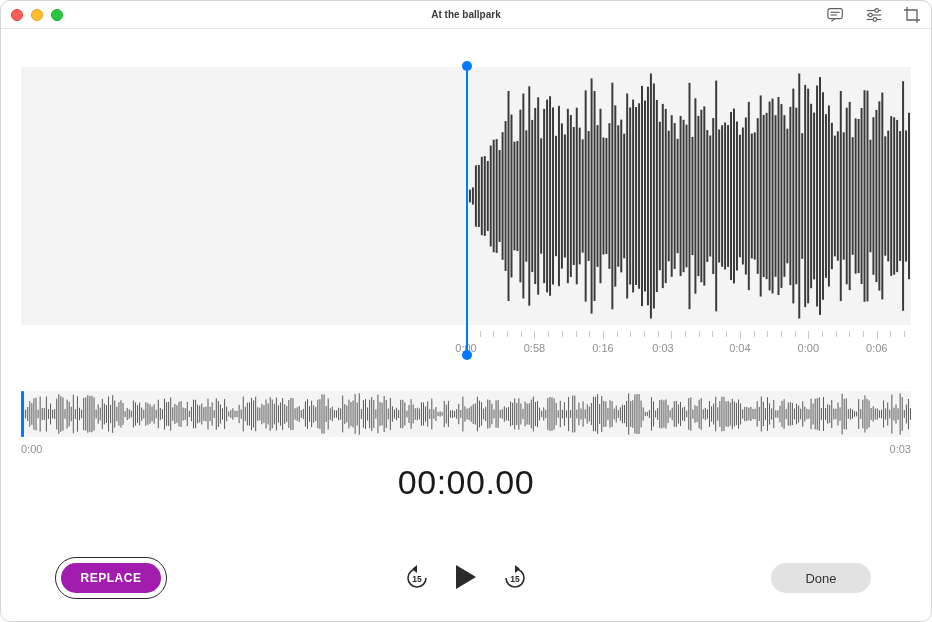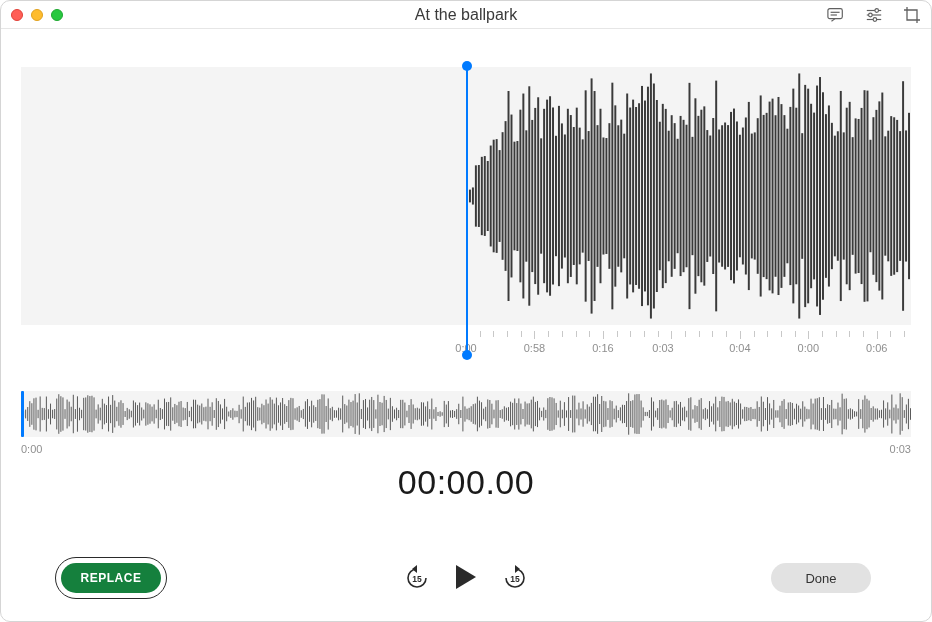--- a/index.html
+++ b/index.html
@@ -40,22 +40,22 @@
   .tl {
     width: 12px; height: 12px; border-radius: 50%;
   }
   .tl.red { background: #ff5f57; border: 0.5px solid #e14138; }
   .tl.yellow { background: #febc2e; border: 0.5px solid #e1a11e; }
   .tl.green { background: #28c840; border: 0.5px solid #1ea830; }
   .title {
     position: absolute;
     left: 50%;
     transform: translateX(-50%);
-    font-size: 16px;
-    font-weight: 400;
+    font-size: 10px;
+    font-weight: 700;
     color: #3a3a3a;
   }
   .toolbar-right {
     position: absolute;
     right: 10px;
     top: 50%;
     transform: translateY(-50%);
     display: flex;
     gap: 20px;
     align-items: center;
@@ -196,21 +196,21 @@
     left: 0;
     right: 0;
     display: flex;
     align-items: center;
     padding: 0 60px;
   }
   .replace-btn {
     width: 100px;
     height: 30px;
     border-radius: 15px;
-    background: #15803d;
+    background: #a21caf;
     border: none;
     color: #fff;
     font-size: 12px;
     font-weight: 700;
     letter-spacing: 0.5px;
     position: relative;
   }
   .replace-ring {
     position: absolute;
     left: -6px;

